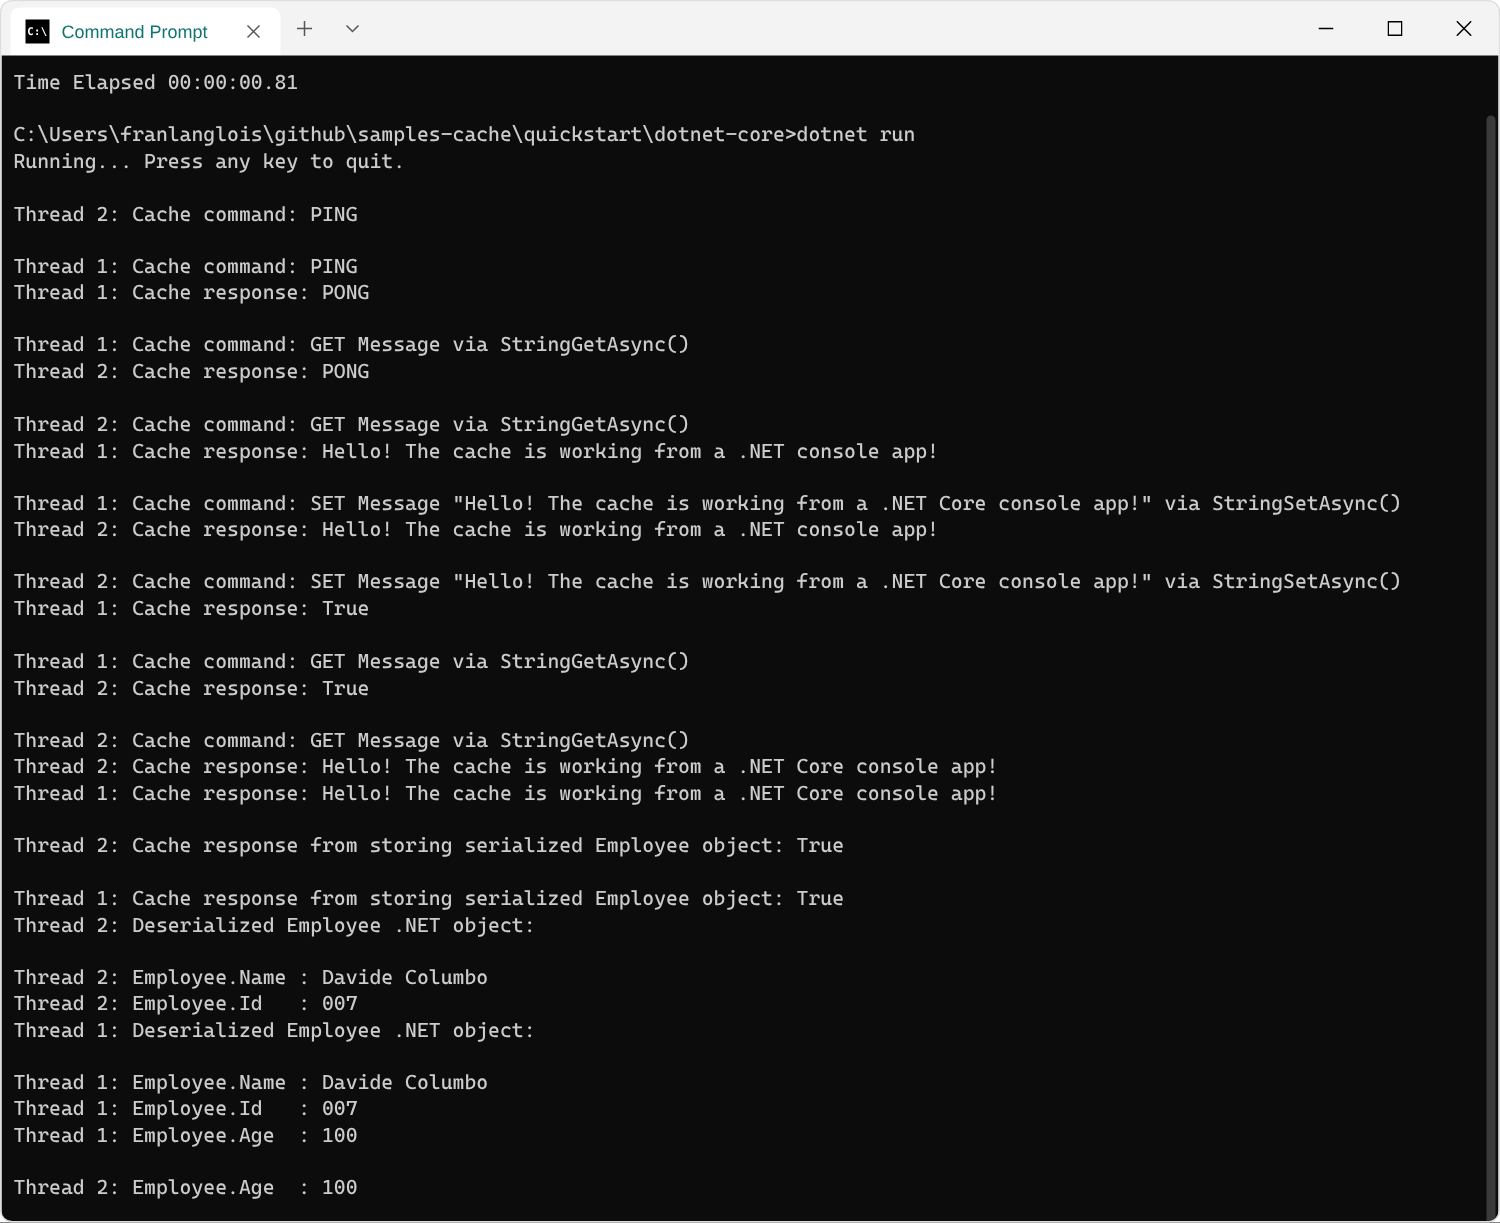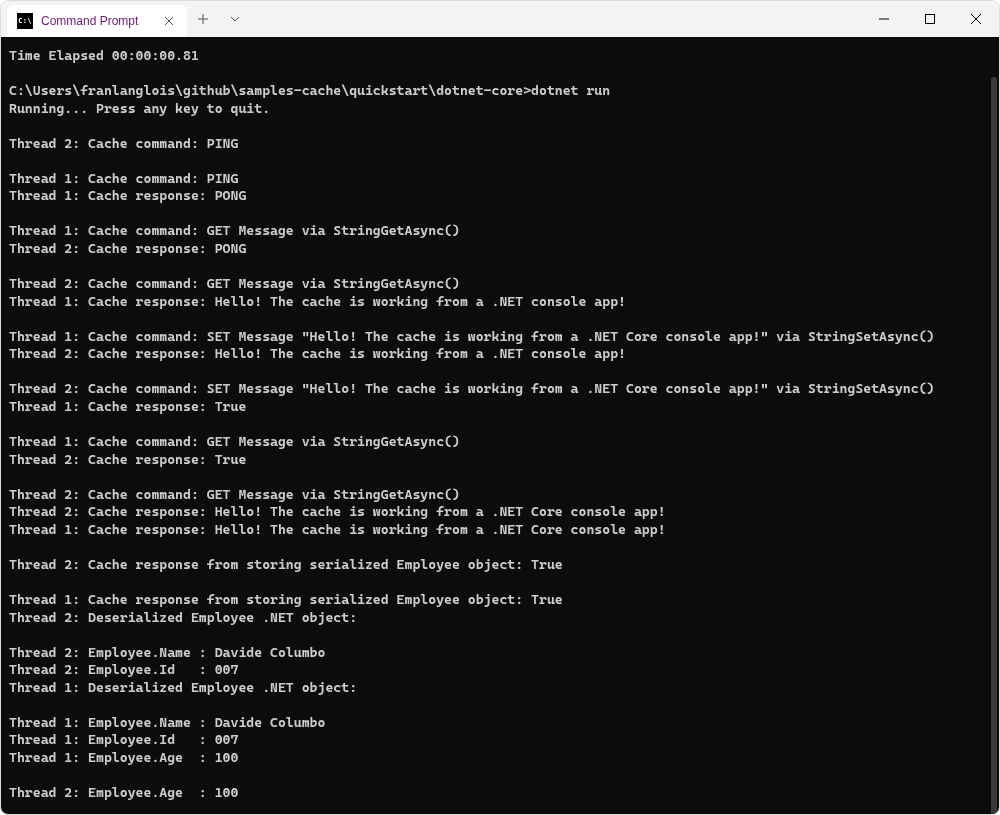--- a/index.html
+++ b/index.html
@@ -48,21 +48,21 @@
       background: #000;
       color: #fff;
       font-family: monospace;
       font-size: 7px;
       font-weight: bold;
       display: flex;
       align-items: center;
       justify-content: center;
       letter-spacing: 0.3px;
     }
-    .tab-title { flex: 1; color: #701a75; }
+    .tab-title { flex: 1; color: #0f766e; }
     .tab-close {
       width: 16px;
       height: 16px;
       display: flex;
       align-items: center;
       justify-content: center;
       color: #555;
       font-size: 13px;
       cursor: pointer;
     }
@@ -98,21 +98,21 @@
       color: #cccccc;
       height: calc(815px - 36px);
       width: 100%;
       padding: 10px 8px;
       font-family: "Cascadia Mono", "Consolas", monospace;
       font-size: 13.5px;
       line-height: 1.3;
       white-space: pre;
       overflow: hidden;
       position: relative;
-      font-weight: 700;
+      font-weight: 400;
     }
     .scrollbar {
       position: absolute;
       right: 2px;
       top: 40px;
       width: 6px;
       height: 740px;
       background: #3a3a3a;
       border-radius: 3px;
     }

